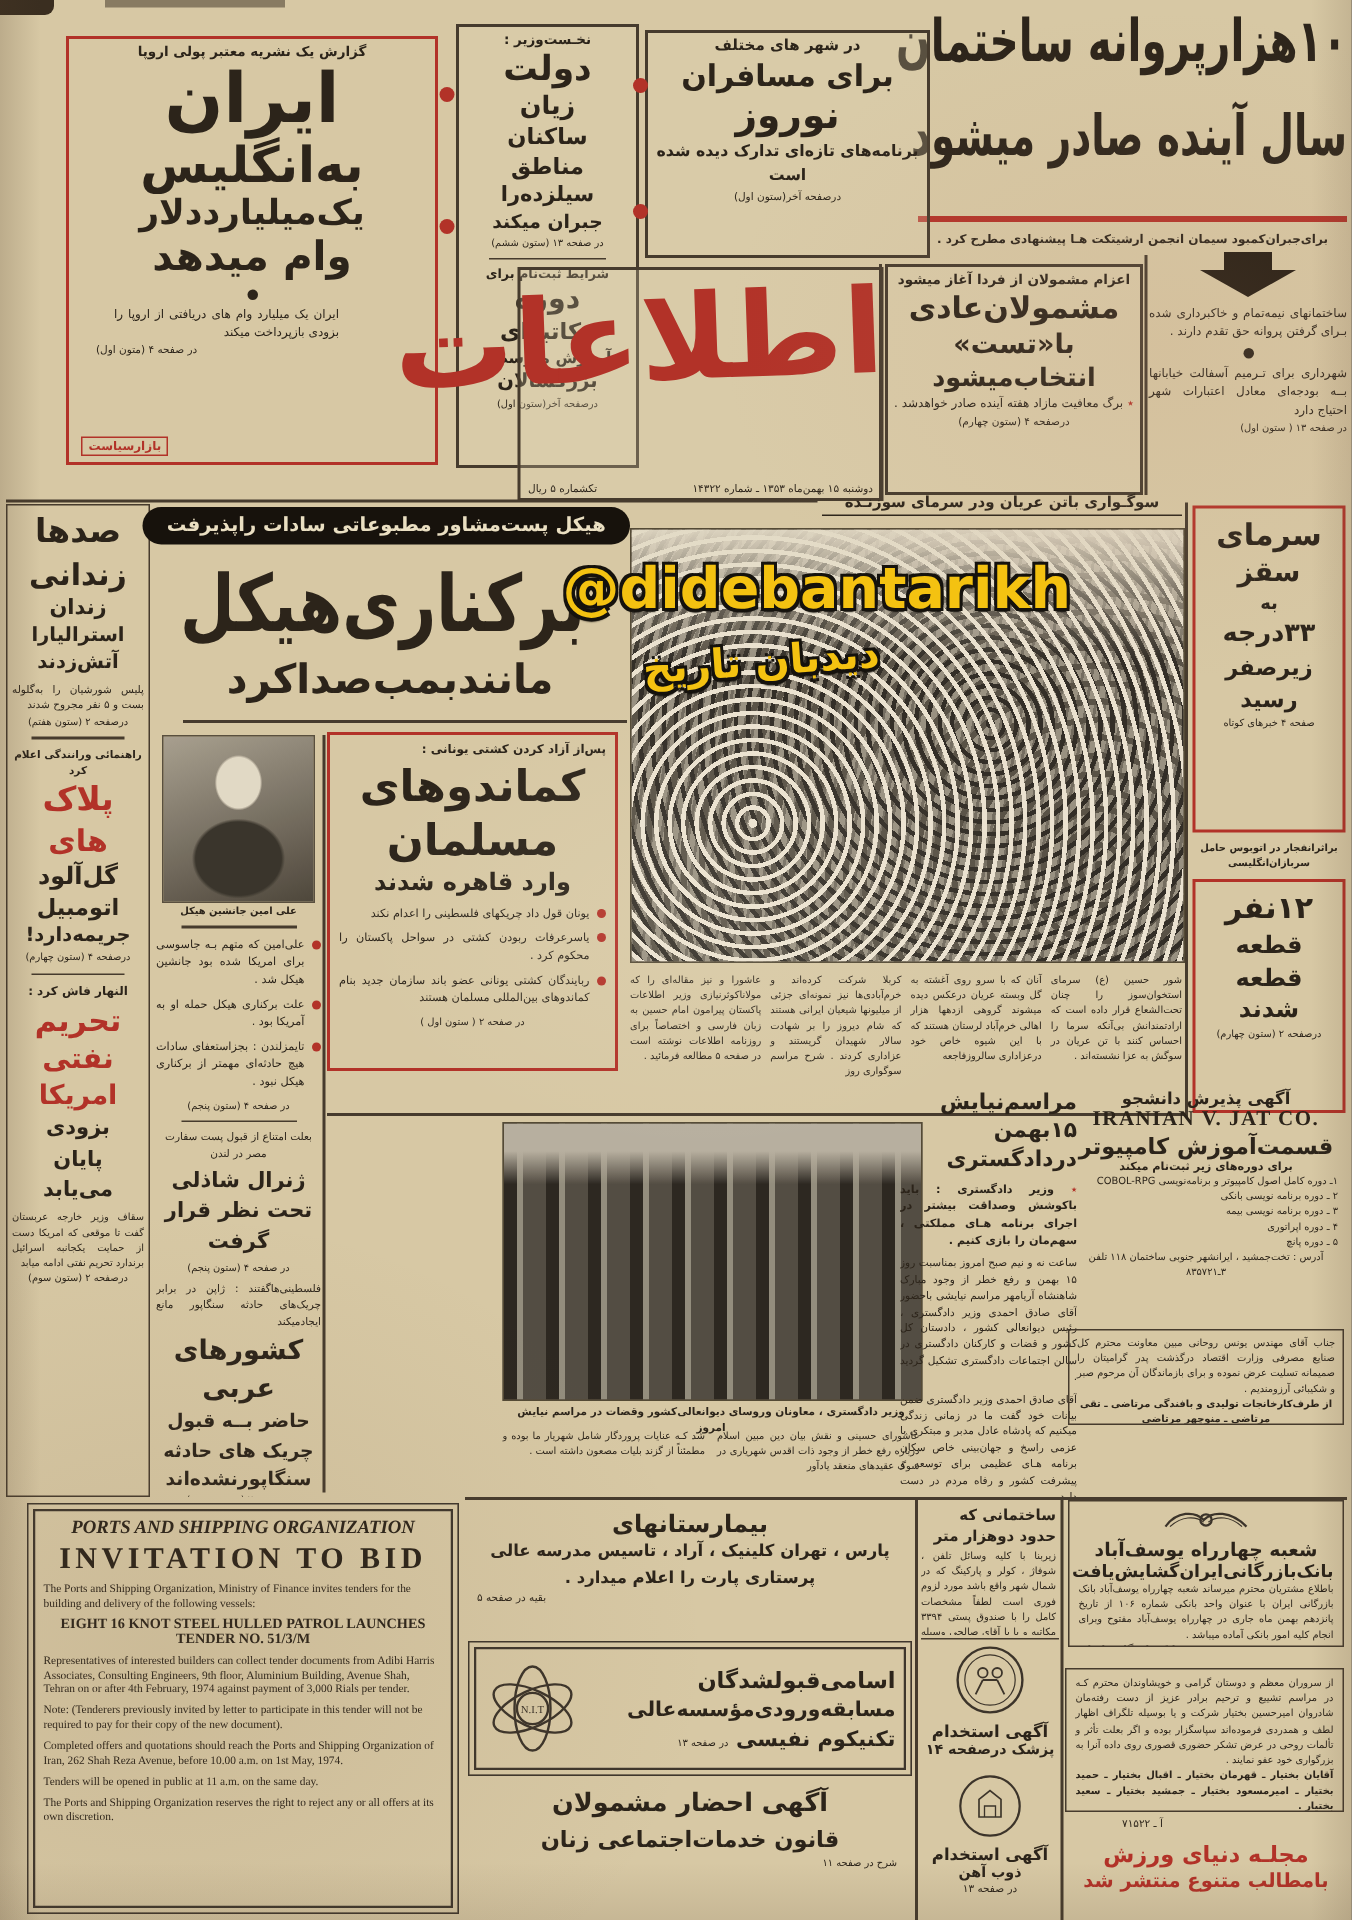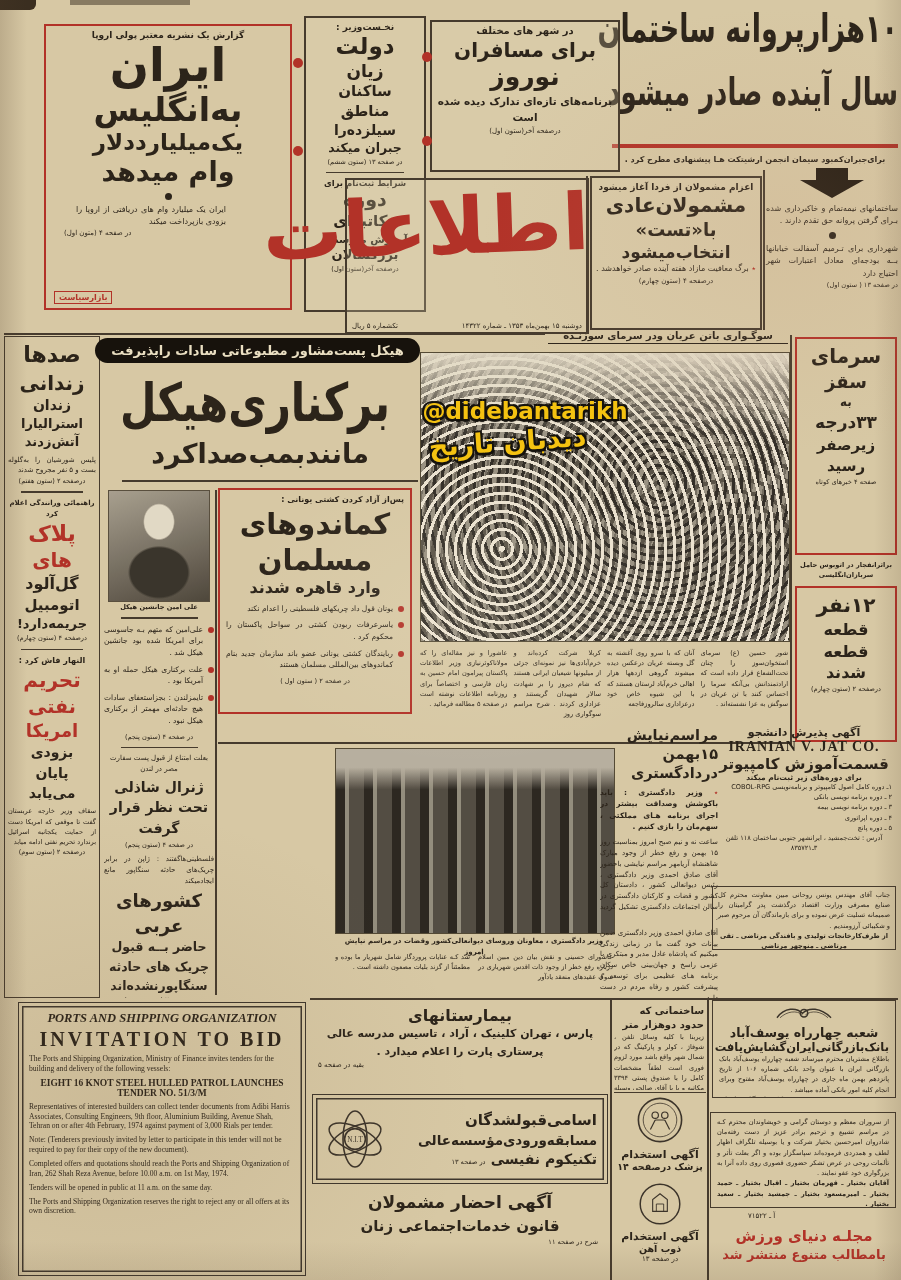--- a/index.html
+++ b/index.html
@@ -354,17 +354,17 @@
     <div class="t65 jus">از سروران معظم و دوستان گرامی و خویشاوندان محترم کـه در مراسم تشییع و ترحیم برادر عزیز از دست رفته‌مان شادروان امیرحسین بختیار شرکت و یا بوسیله تلگراف اظهار لطف و همدردی فرموده‌اند سپاسگزار بوده و اگر بعلت تأثر و تألمات روحی در عرض تشکر حضوری قصوری روی داده آنرا به بزرگواری خود عفو نمایند .</div>
     <div class="t65 b jus">آقایان بختیار ـ قهرمان بختیار ـ اقبال بختیار ـ حمید بختیار ـ امیرمسعود بختیار ـ جمشید بختیار ـ سعید بختیار .</div>
   </div>
   <div class="abs t7" style="left:748px;top:1211px;">آ ـ ۷۱۵۲۲</div>
 
   <div class="abs ctr red" style="left:712px;top:1226px;width:184px;">
     <div class="b" style="font-size:15px;line-height:1.4;">مجلـه دنیای ورزش</div>
     <div class="b" style="font-size:13px;line-height:1.3;">بامطالب متنوع  منتشر شد</div>
   </div>
 
-  <div class="abs wm" style="left:375px;top:398px;width:300px;font-size:23px;direction:ltr;">@didebantarikh</div>
+  <div class="abs wm" style="left:375px;top:370px;width:300px;font-size:38px;direction:ltr;">@didebantarikh</div>
   <div class="abs wm" style="left:395px;top:426px;width:225px;font-size:27px;transform:rotate(-4deg);">دیدبان تاریخ</div>
 
   <div id="stains"></div>
 </div>
 
 </body></html>

